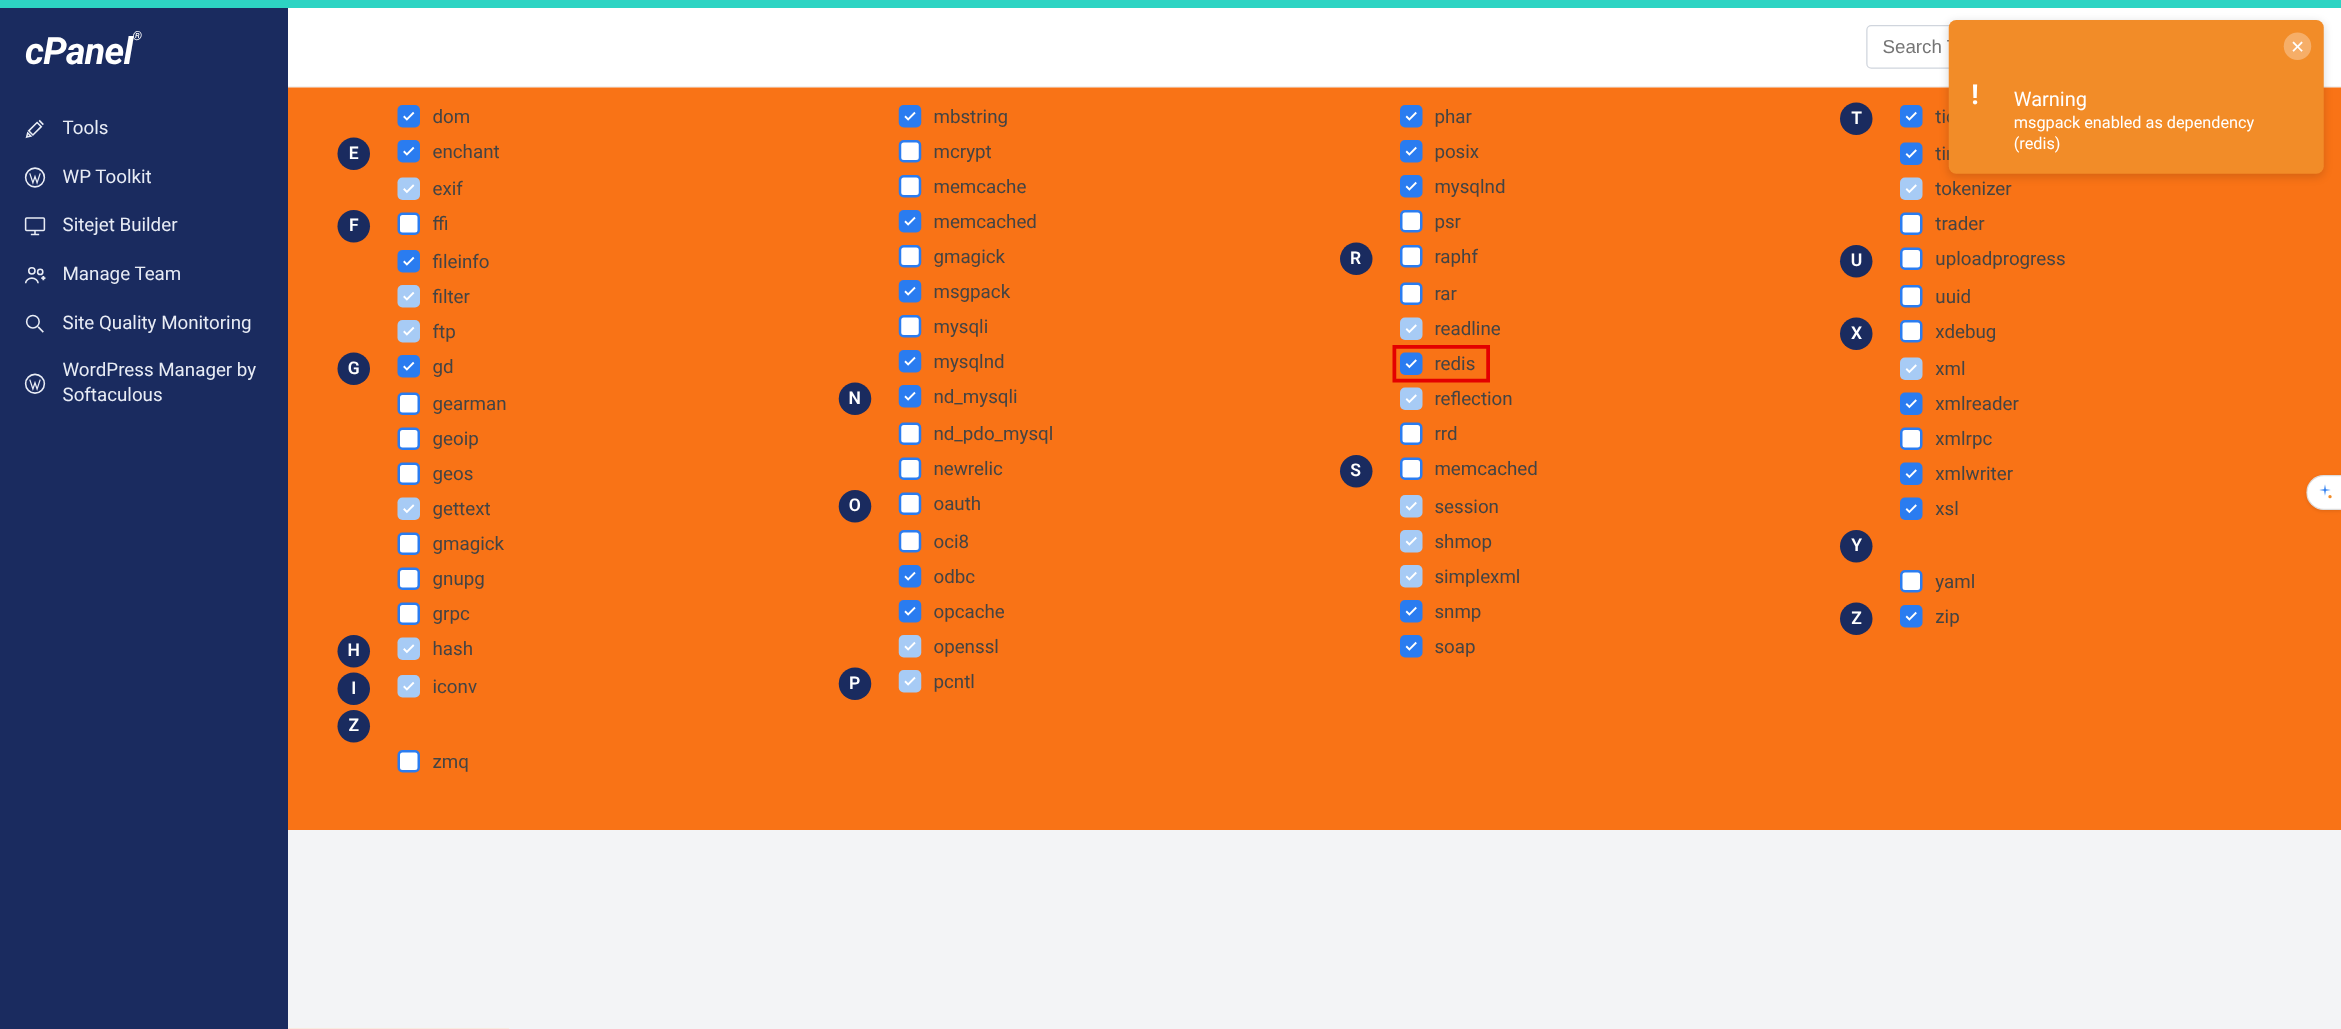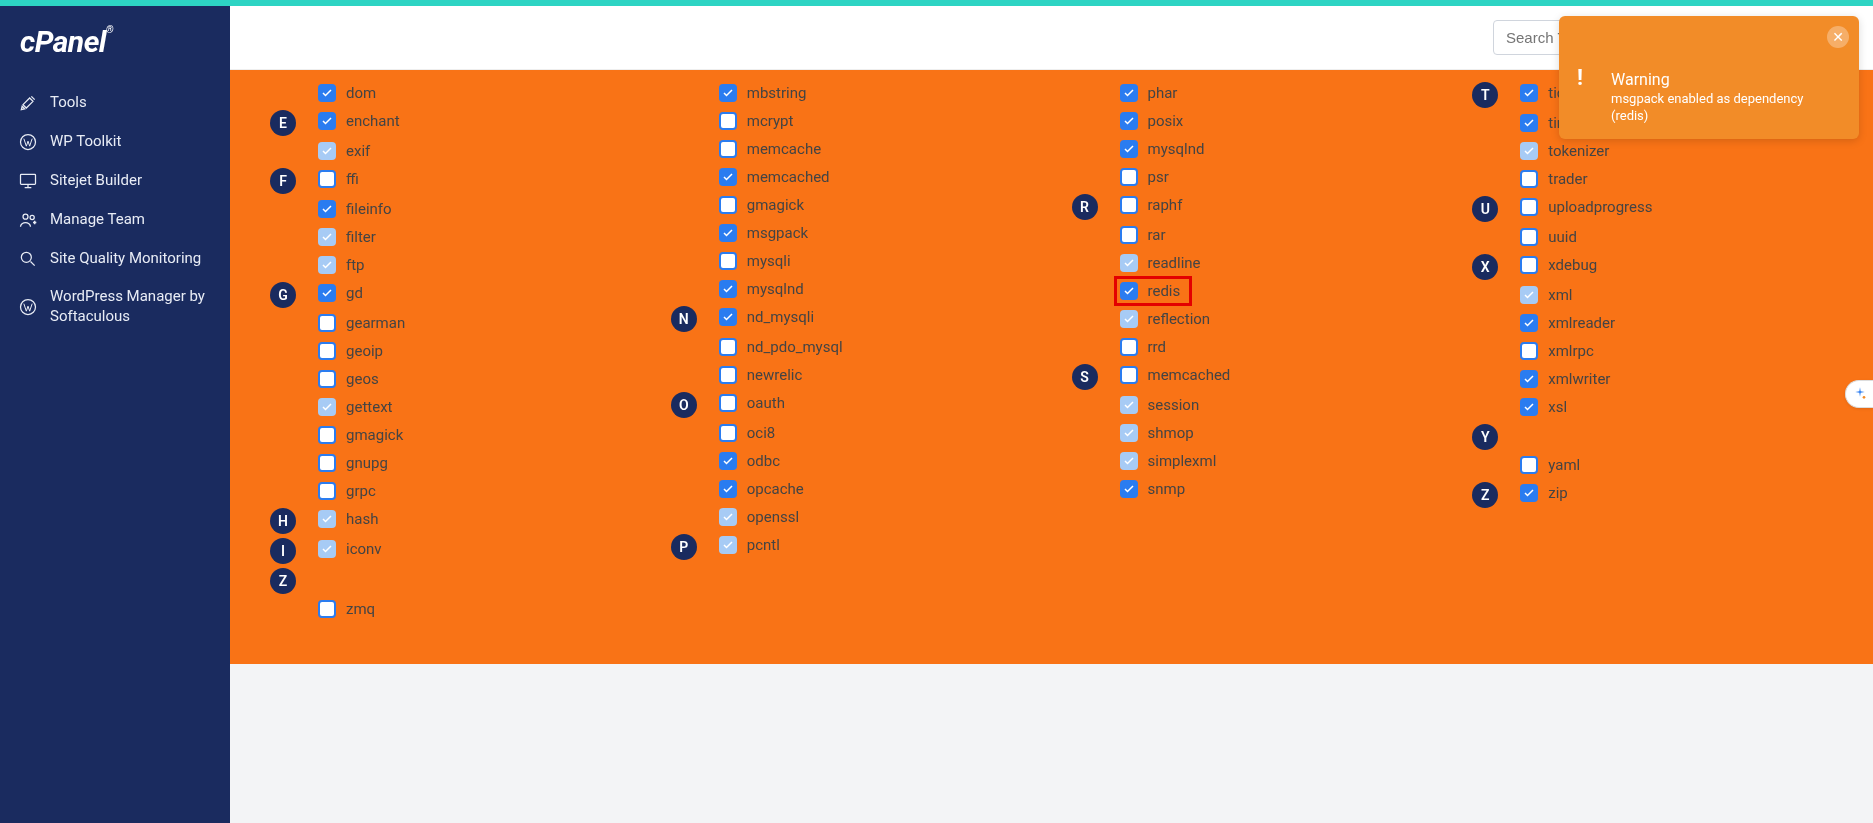--- a/index.html
+++ b/index.html
@@ -688,20 +688,33 @@
               <div class="ext-item">
                 <span class="chk checked">
                   <svg viewBox="0 0 24 24">
                     <polyline points="4 12 9 17 20 6"></polyline>
                   </svg>
                 </span>
                 <span class="ext-label">snmp</span>
               </div>
             </div>
           </div>
+          <div class="letter-row">
+            <div class="letter-spacer"></div>
+            <div class="ext-list">
+              <div class="ext-item">
+                <span class="chk checked">
+                  <svg viewBox="0 0 24 24">
+                    <polyline points="4 12 9 17 20 6"></polyline>
+                  </svg>
+                </span>
+                <span class="ext-label">soap</span>
+              </div>
+            </div>
+          </div>
         </div>
         <div class="col">
           <div class="letter-row">
             <div class="letter-badge">T</div>
             <div class="ext-list">
               <div class="ext-item">
                 <span class="chk checked">
                   <svg viewBox="0 0 24 24">
                     <polyline points="4 12 9 17 20 6"></polyline>
                   </svg>

